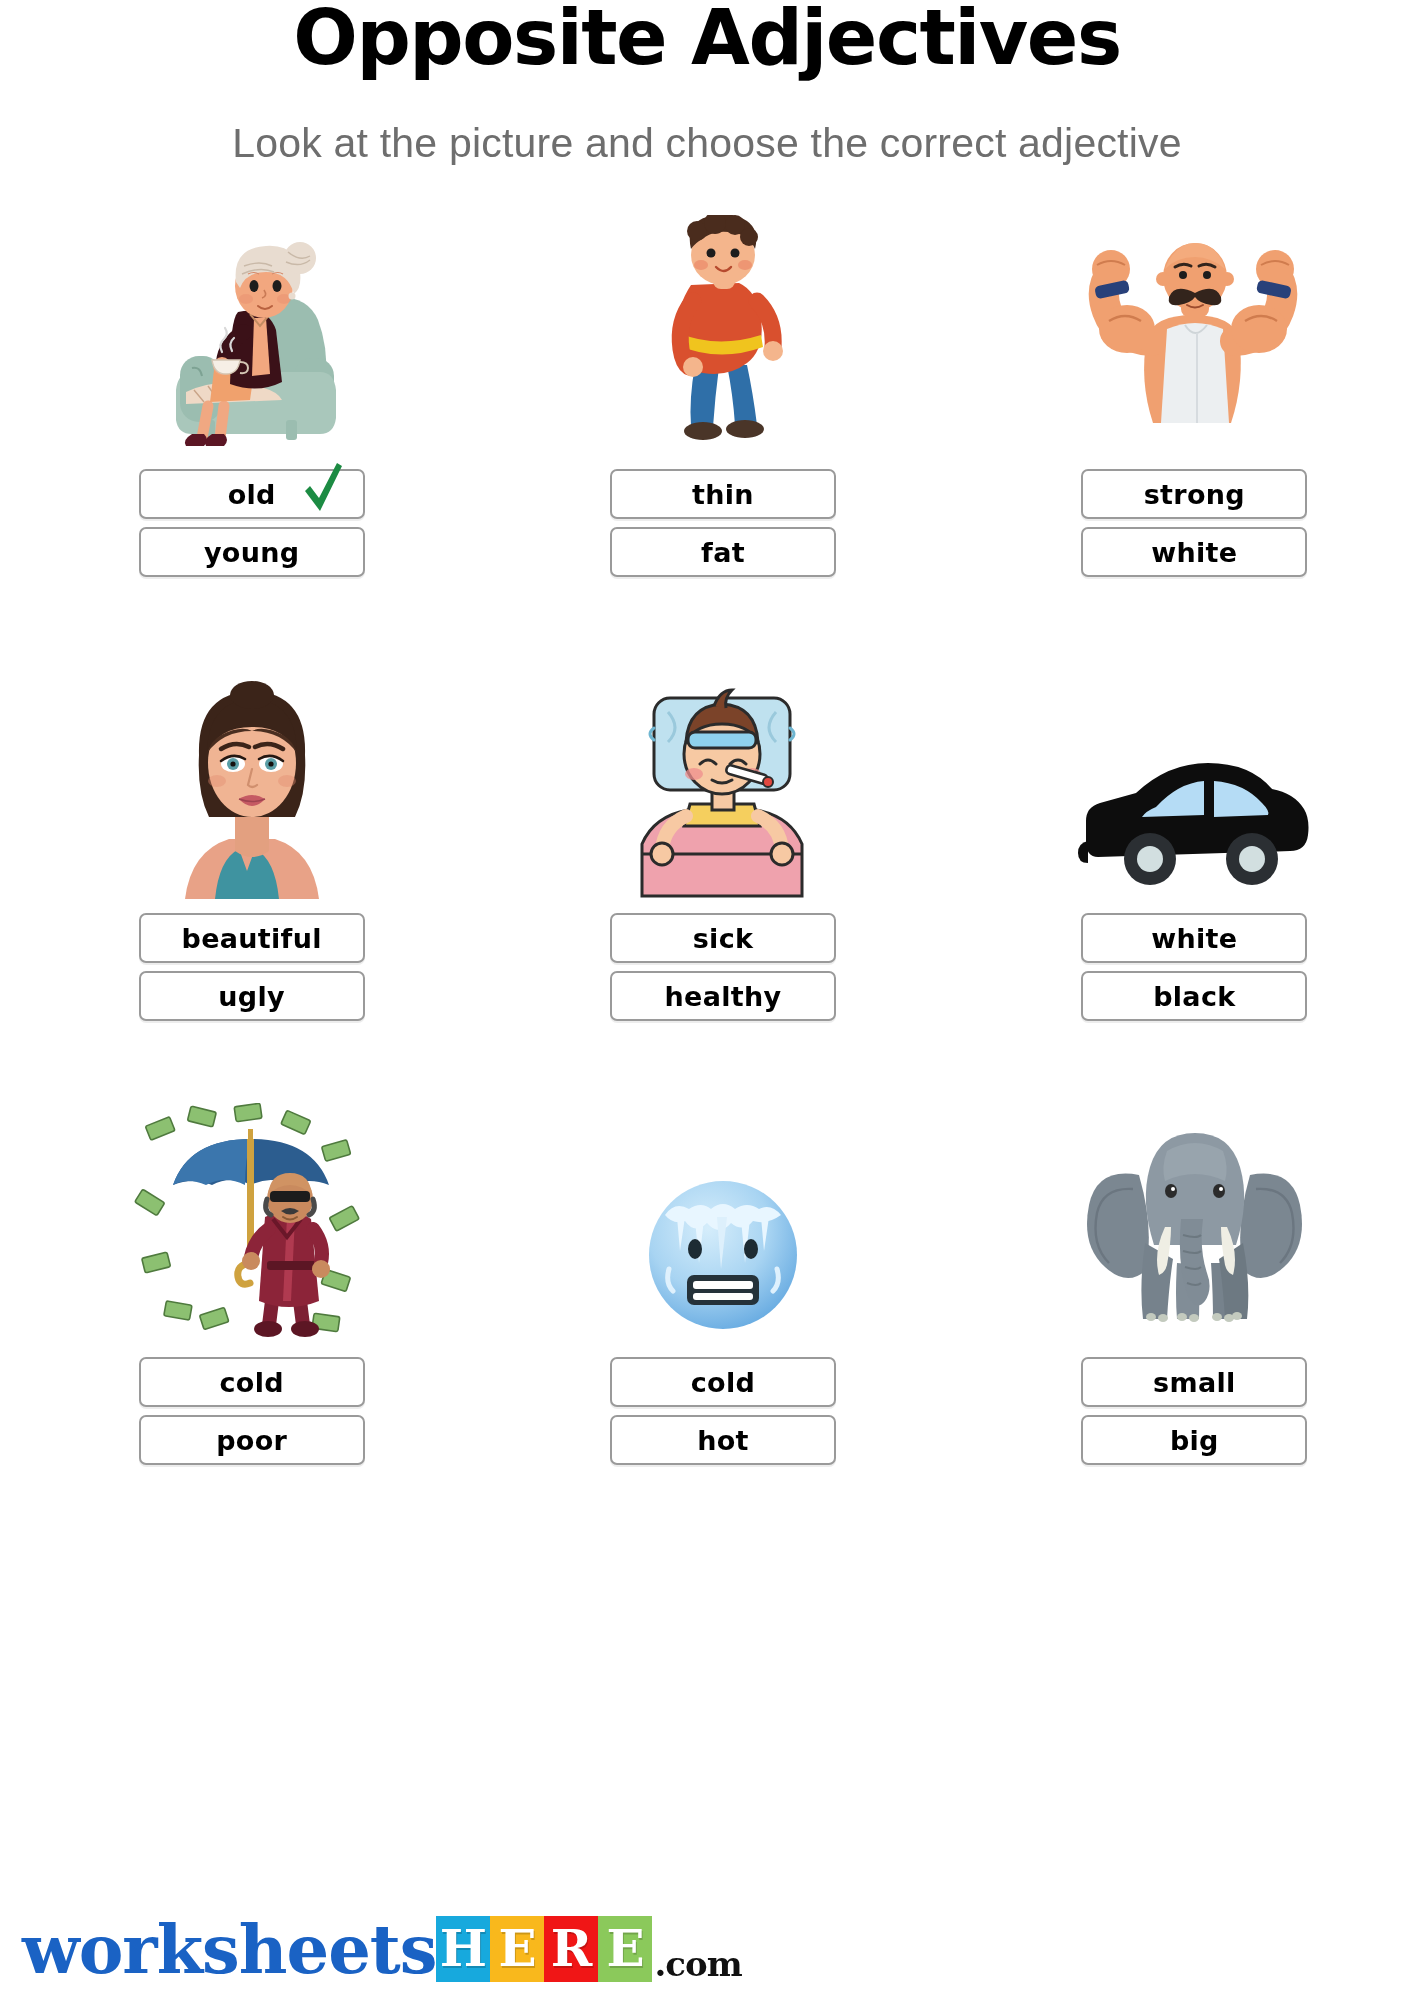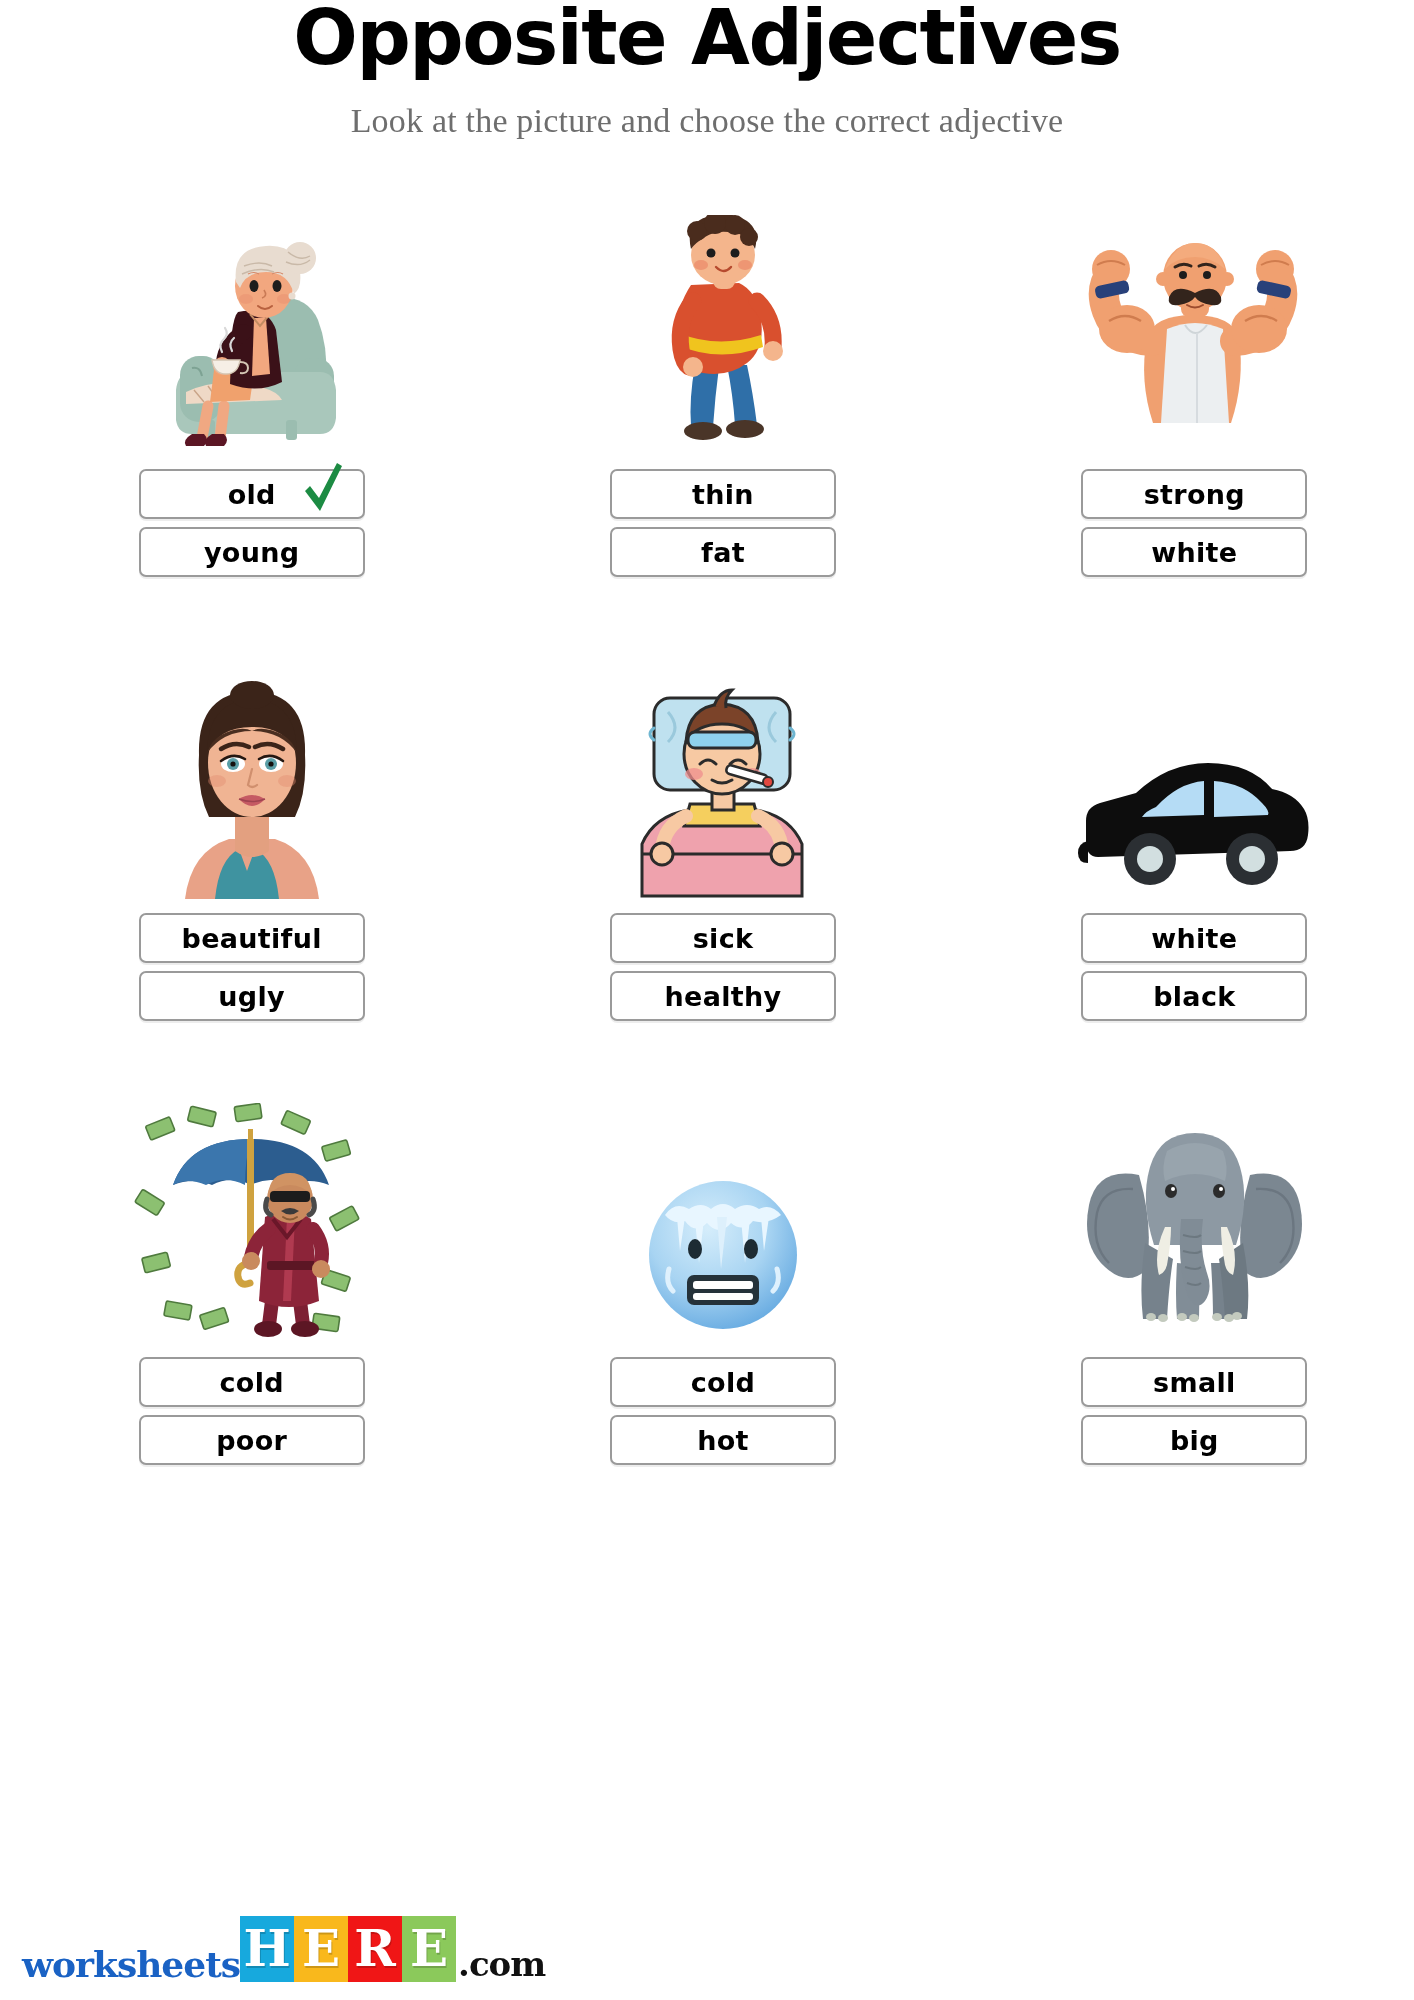--- a/index.html
+++ b/index.html
@@ -22,23 +22,23 @@
   .header { width: 100%; text-align: center; }
   .worksheet-title {
     font-family: "DejaVu Sans", sans-serif;
     font-size: 76px;
     font-weight: 900;
     letter-spacing: -1.5px;
     color: #000000;
     line-height: 1.0;
   }
   .worksheet-subtitle {
-    margin-top: 26px;
-    font-family: Liberation Serif, serif;
-    font-size: 34px;
+    margin-top: 44px;
+    font-family: Liberation Sans, sans-serif;
+    font-size: 41px;
     font-weight: 400;
     color: #6e6e6e;
     letter-spacing: 0.2px;
   }
 
   
   .grid {
     position: absolute;
     top: 210px;
     left: 16px;
@@ -99,21 +99,21 @@
   
   .footer {
     position: absolute;
     left: 22px;
     bottom: 18px;
     display: flex;
     align-items: flex-end;
   }
   .logo-word {
     font-family: "DejaVu Serif", serif;
-    font-size: 36px;
+    font-size: 67px;
     font-weight: 700;
     color: #1a62c4;
     line-height: 0.96;
     letter-spacing: -1px;
   }
   .logo-tile {
     font-family: "DejaVu Serif", serif;
     font-size: 50px;
     font-weight: 700;
     color: #ffffff;

